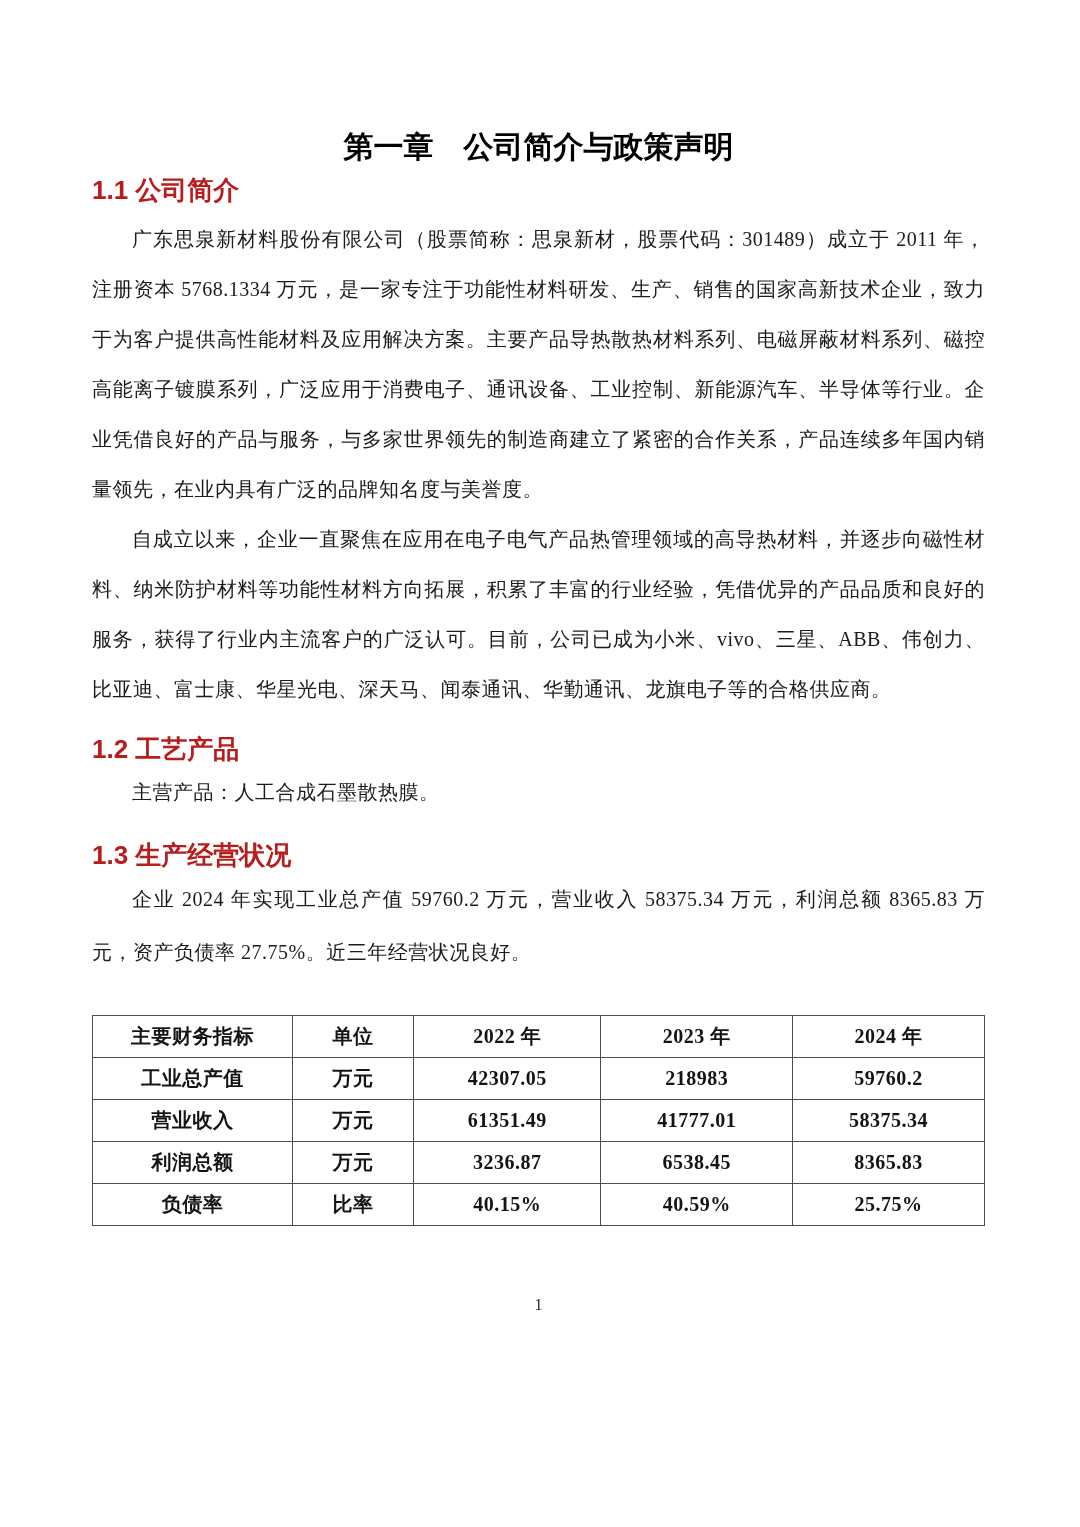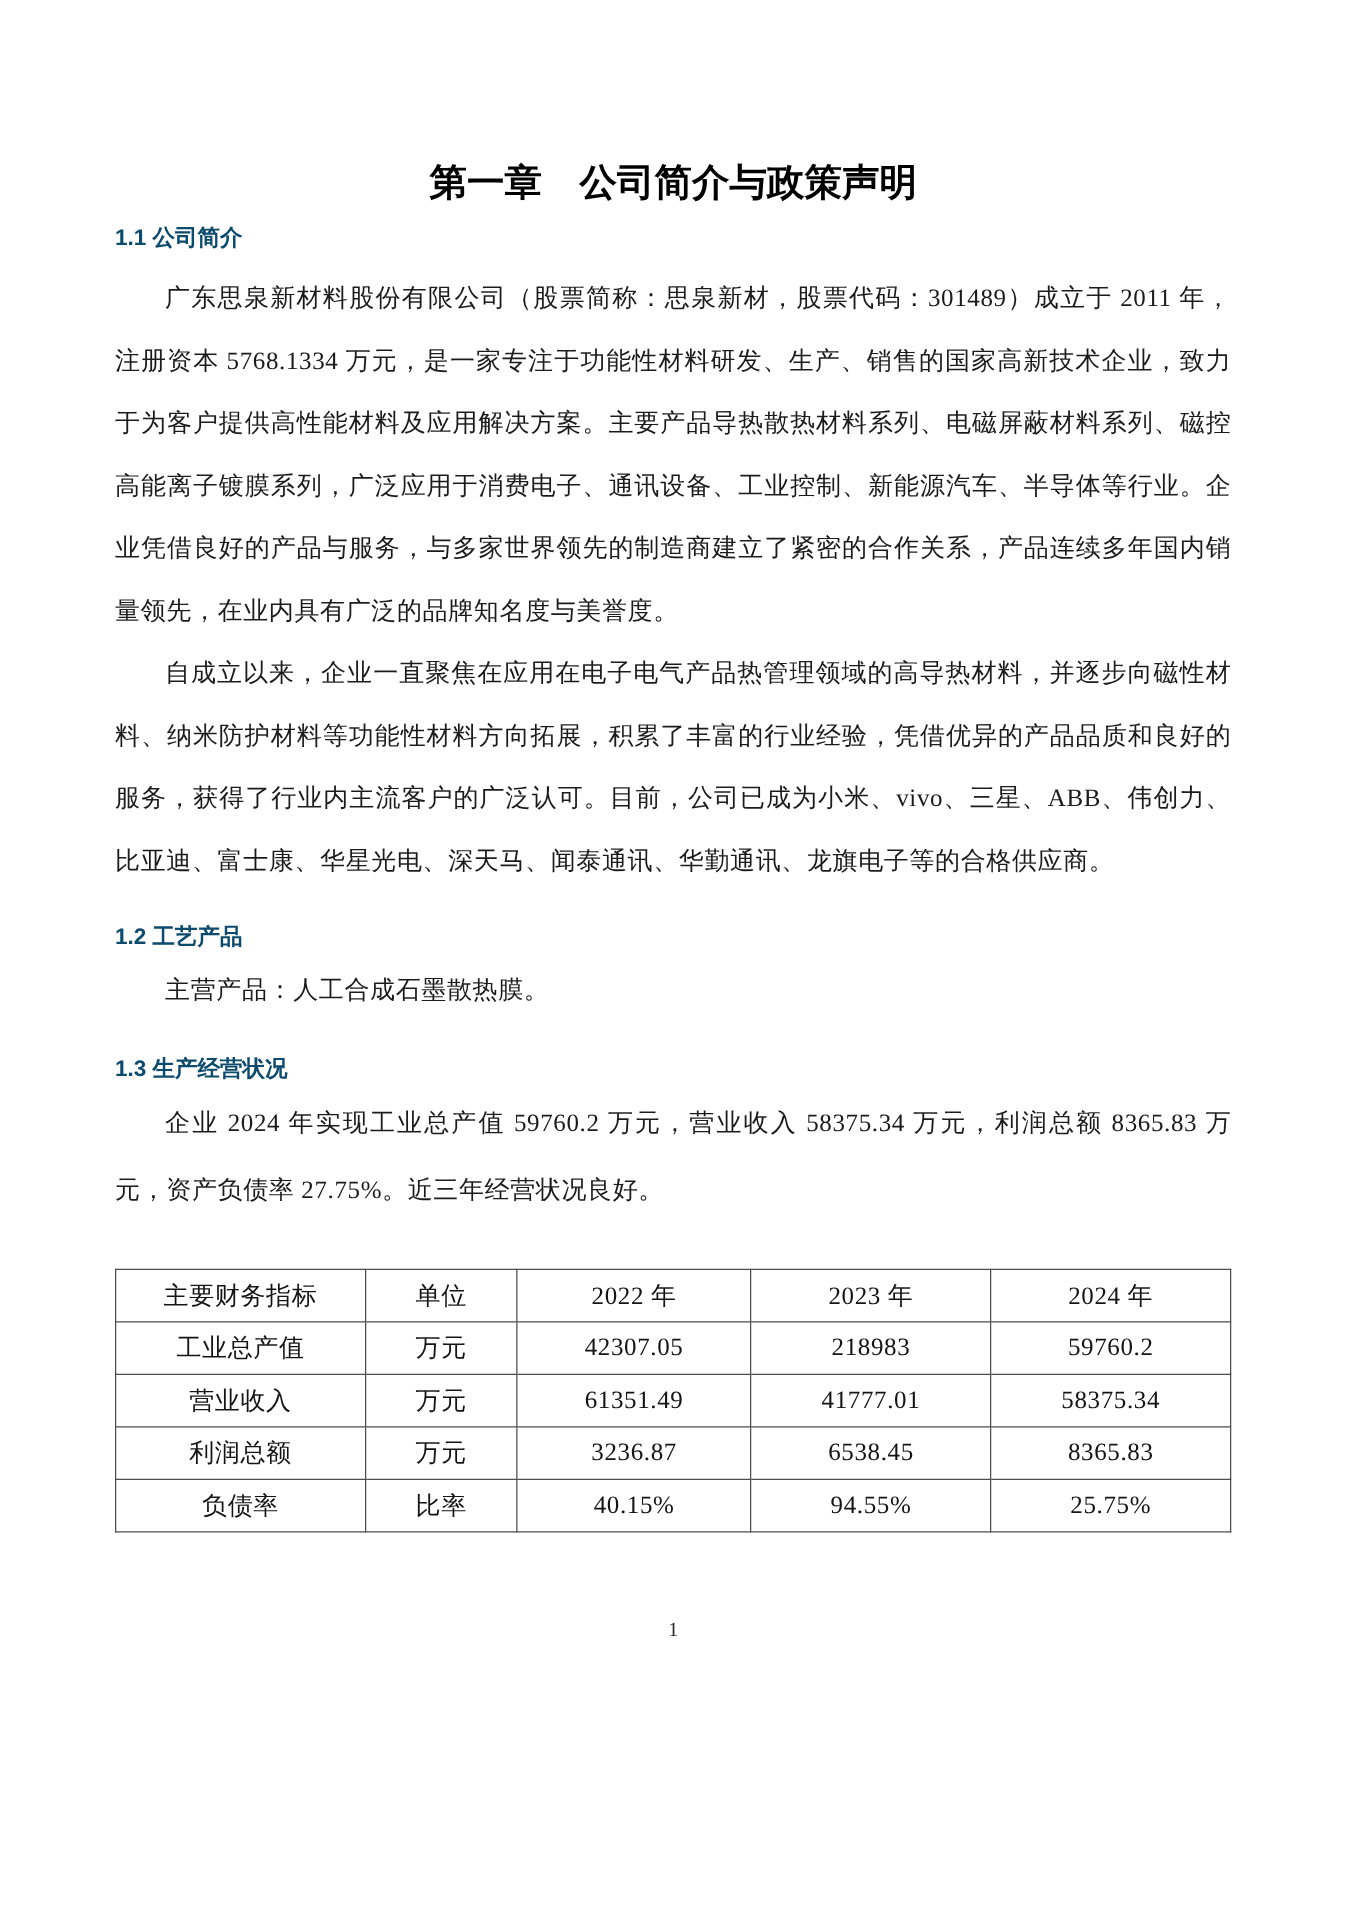--- a/index.html
+++ b/index.html
@@ -25,24 +25,24 @@
     font-family: Liberation Mono, monospace;
     font-size: 30px;
     line-height: 38px;
     font-weight: 700;
     text-align: center;
     color: #000000;
     margin: 0;
   }
   .sec-heading {
     font-family: "Liberation Sans", "DejaVu Sans", sans-serif;
-    font-size: 18px;
+    font-size: 26px;
     line-height: 36px;
     font-weight: 700;
-    color: #0c4a6e;
+    color: #b91c1c;
     margin: 0;
   }
   .h-s1 { margin-top: 4px; }
   .h-s2 { margin-top: 17px; }
   .h-s3 { margin-top: 20px; }
   .body-para {
     font-size: 20px;
     line-height: 50px;
     text-align: justify;
     text-indent: 2em;
@@ -58,21 +58,21 @@
     border-collapse: collapse;
     table-layout: fixed;
     font-size: 20px;
     color: #141414;
   }
   .fin-table th, .fin-table td {
     border: 1px solid #4d4d4d;
     height: 41px;
     text-align: center;
     vertical-align: middle;
-    font-weight: normal;
+    font-weight: bold;
     padding: 0;
     letter-spacing: 0.5px;
   }
   .col-indicator { width: 22.4%; }
   .col-unit      { width: 13.6%; }
   .col-y2022     { width: 21.0%; }
   .col-y2023     { width: 21.5%; }
   .col-y2024     { width: 21.5%; }
   .page-footer {
     margin-top: 70px;
@@ -138,21 +138,21 @@
         <td>利润总额</td>
         <td>万元</td>
         <td>3236.87</td>
         <td>6538.45</td>
         <td>8365.83</td>
       </tr>
       <tr>
         <td>负债率</td>
         <td>比率</td>
         <td>40.15%</td>
-        <td>94.55%</td>
+        <td>40.59%</td>
         <td>25.75%</td>
       </tr>
     </tbody>
   </table>
 
   <div class="page-footer">1</div>
 
 </div>
 
 </body></html>

